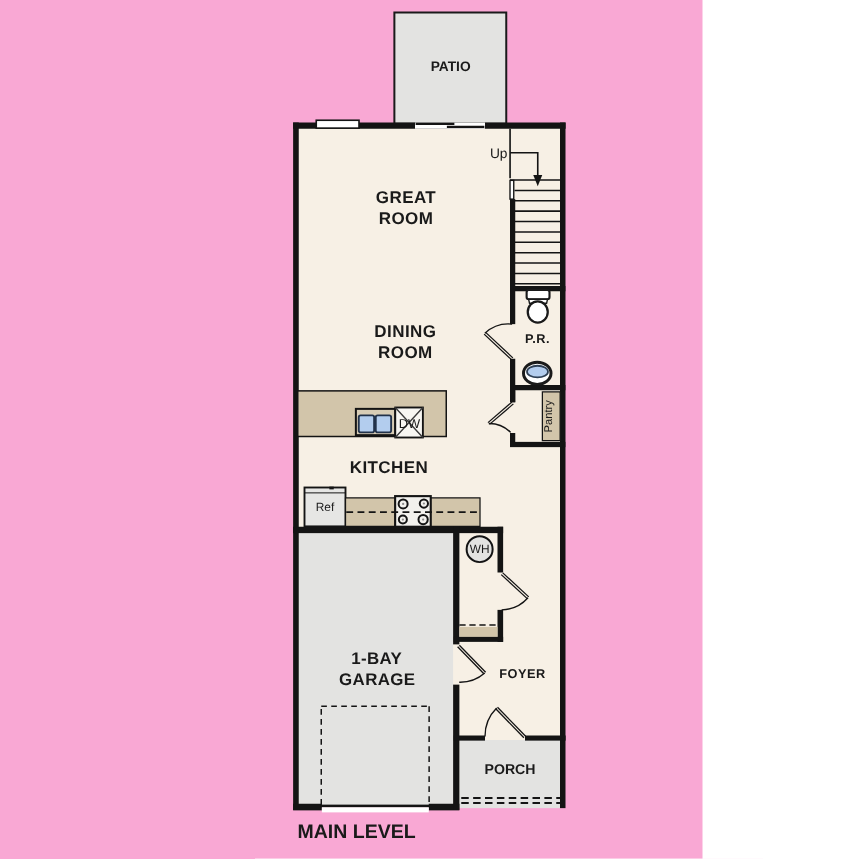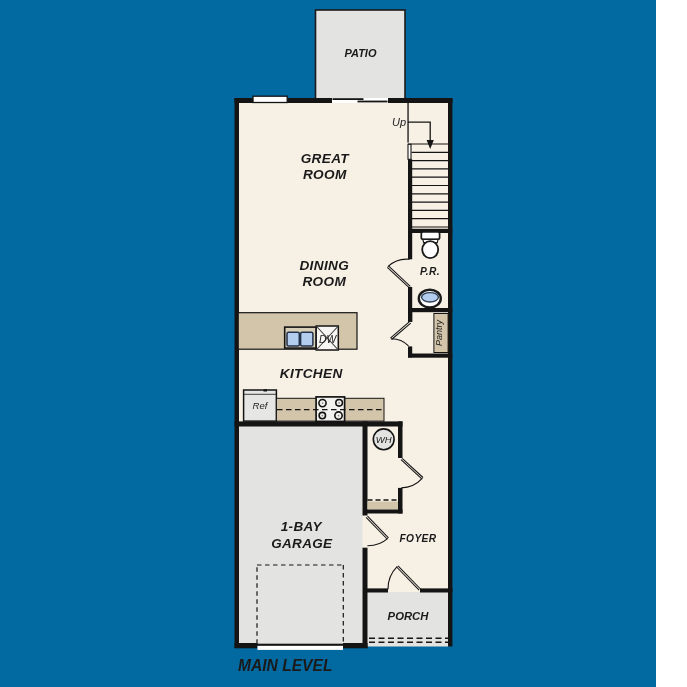--- a/index.html
+++ b/index.html
@@ -1,16 +1,16 @@
 <!DOCTYPE html>
 <html><head>
 <meta charset="utf-8">
 <style>
   html,body{margin:0;padding:0;background:#ffffff;}
-  #page{position:relative;width:656px;height:687px;background:#0369a1;overflow:hidden;font-style:italic;}
+  #page{position:relative;width:562px;height:687px;background:#f9a8d4;overflow:hidden;}
   svg{position:absolute;top:0;left:0;}
   text{font-family:"Liberation Sans", sans-serif;fill:#1a1a1a;-webkit-font-smoothing:antialiased;}
   .room{font-weight:bold;font-size:13.6px;letter-spacing:0.35px;}
   .small{font-weight:bold;font-size:10.2px;letter-spacing:0.4px;}
 </style>
 </head>
 <body>
 <div id="page">
 <svg width="687" height="687" viewBox="0 0 687 687">
 

